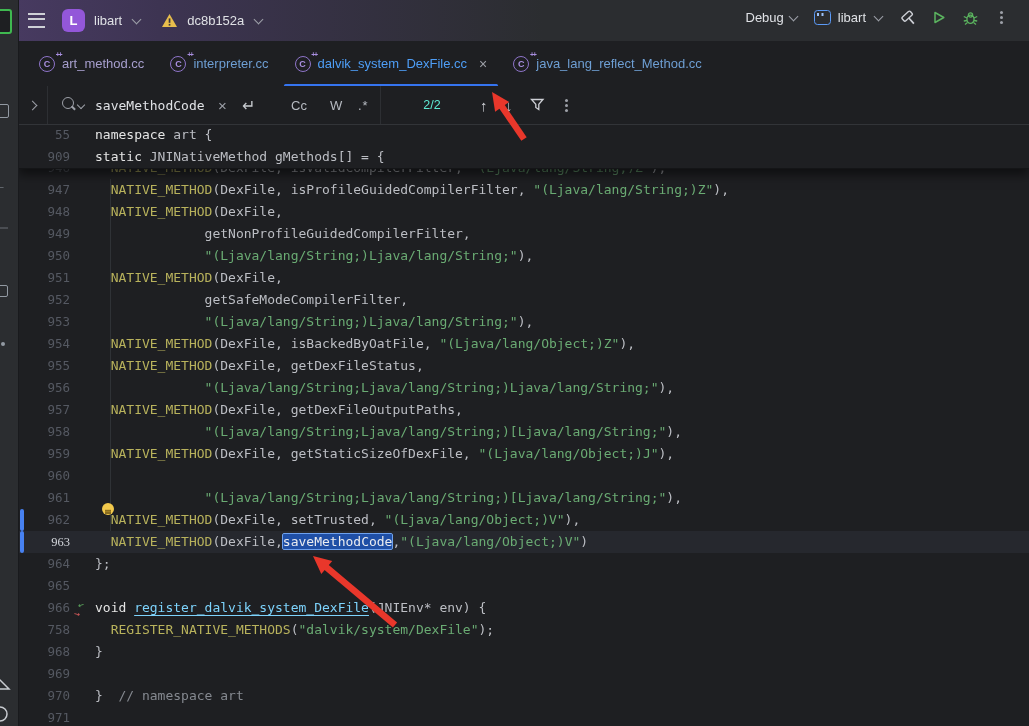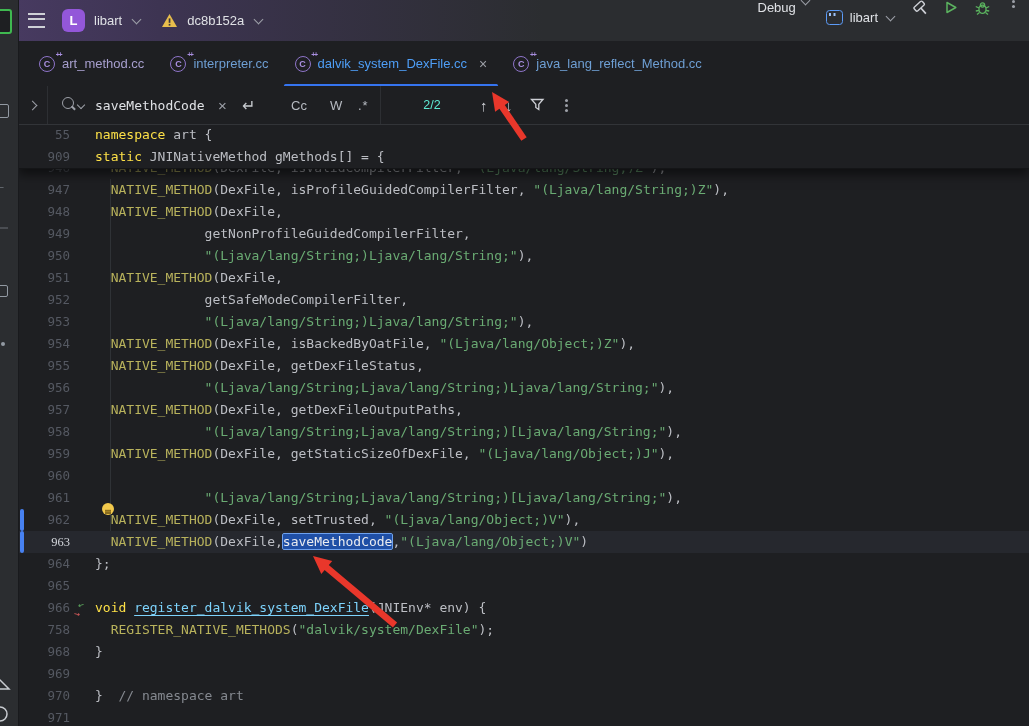--- a/index.html
+++ b/index.html
@@ -24,21 +24,21 @@
     display:flex;align-items:center;z-index:5;}
   .tb-left{display:flex;align-items:center;gap:9px;padding-left:10px;}
   .burger{width:17px;height:11px;border-top:2px solid #CED0D6;border-bottom:2px solid #CED0D6;position:relative;margin-right:8px;}
   .burger::after{content:"";position:absolute;left:0;right:0;top:2.6px;height:2px;background:#CED0D6;}
   .avatar{width:23px;height:23px;border-radius:6px;background:#9357D9;color:#fff;font-size:13px;font-weight:bold;
           display:flex;align-items:center;justify-content:center;}
   .tb-txt{color:#DFE1E5;font-size:13px;}
   .chev{width:6px;height:6px;border-right:1.6px solid #9DA0A8;border-bottom:1.6px solid #9DA0A8;
         transform:rotate(45deg);display:inline-block;margin:-3px 2px 0 2px;}
   .warn-svg{margin-left:10px;}
-  .tb-right{position:absolute;right:8px;top:0;height:35px;display:flex;gap:15px;}
+  .tb-right{position:absolute;right:20px;top:0;height:35px;display:flex;align-items:center;gap:15px;}
   .win-icon{width:15px;height:13px;border:1.6px solid #5C9BF7;border-radius:3.5px;position:relative;display:inline-block;}
   .win-icon::before{content:"";position:absolute;left:2px;top:2px;width:2.5px;height:2.5px;background:#9CC2FA;box-shadow:4.5px 0 #9CC2FA;}
   .vdots{width:3px;height:3px;border-radius:50%;background:#9DA0A8;box-shadow:0 -5px #9DA0A8,0 5px #9DA0A8;margin:0 6px;}
 
   
   .tabbar{position:absolute;left:18px;top:41px;right:0;height:45px;background:#1E1F22;
           border-bottom:1px solid #323438;display:flex;align-items:stretch;padding-left:8px;z-index:5;}
   .tab{display:flex;align-items:center;gap:7px;padding:0 13px;position:relative;font-size:13px;cursor:default;}
   .tab.active::after{content:"";position:absolute;left:2px;right:2px;bottom:-1px;height:3px;background:#3574F0;border-radius:2px;}
   .tab-close{color:#9DA0A8;font-size:14px;margin-left:5px;}
@@ -73,21 +73,21 @@
   .code-line{position:relative;height:22px;line-height:22px;white-space:pre;
              font-family:"DejaVu Sans Mono",monospace;font-size:13px;}
   .code-line.current{background:#26282E;}
   .code-line.dim .codetext,.code-line.dim .lnum{opacity:.62;}
   .lnum{position:absolute;left:0;width:52px;text-align:right;color:#555962;font-size:12.5px;
         font-family:"DejaVu Sans Mono",monospace;}
   .code-line.current .lnum{color:#D5D8DD;font-family:Liberation Serif, serif;}
   .code-line.vcs::before{content:"";position:absolute;left:2px;top:0;bottom:0;width:4px;background:#4781F1;border-radius:2px;}
   .codetext{position:absolute;left:77px;}
   .tok-mc{color:#B8B25C;} .tok-id{color:#BCBEC4;} .tok-st{color:#6AAB73;}
-  .tok-kw{color:#fde047;text-align:right;} .tok-cm{color:#858990;}
+  .tok-kw{color:#e5e5e5;text-align:right;} .tok-cm{color:#858990;}
   .tok-fn{color:#7dd3fc;text-decoration:underline;text-underline-offset:2.5px;}
   .tok-hl{background:#1F4FA6;outline:1px solid #6EA1EE;color:#E9EBEF;border-radius:1px;}
   .indent-guide{position:absolute;left:92px;top:22px;height:374px;width:1px;background:#2F3236;}
 
   .icon-bulb{position:absolute;left:84px;top:-6px;width:12px;height:12px;border-radius:50%;background:#F2C94C;z-index:2;}
   .icon-bulb::after{content:"";position:absolute;left:3px;bottom:1.5px;width:6px;height:1.2px;background:#8A6D1F;box-shadow:0 -2.2px #8A6D1F;}
   .icon-nav{position:absolute;left:54px;top:0;width:20px;height:22px;}
   .icon-nav::before{content:"\2190";position:absolute;left:6px;top:-3px;color:#5BA35C;font-size:10px;transform:rotate(-18deg);}
   .icon-nav::after{content:"\2192";position:absolute;left:2px;top:6px;color:#DB5C5C;font-size:10px;transform:rotate(12deg);}
 

